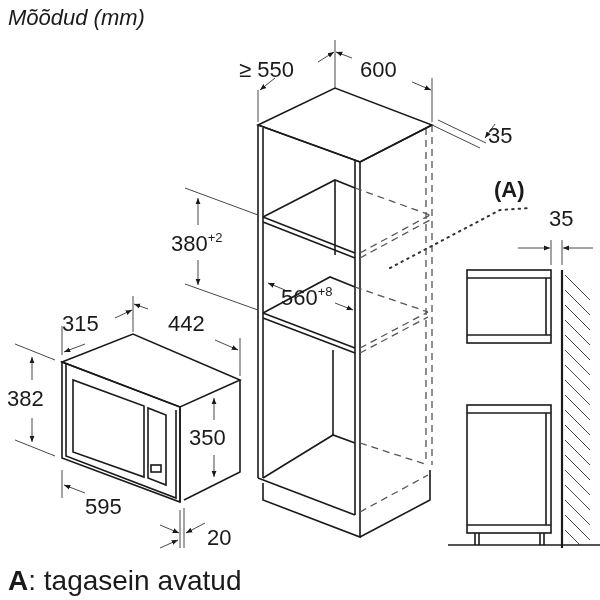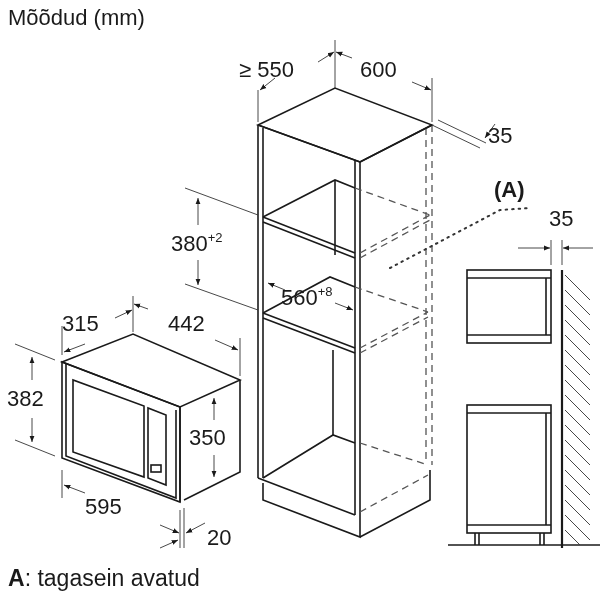--- a/index.html
+++ b/index.html
@@ -1,19 +1,19 @@
 <!DOCTYPE html>
 <html><head>
   <meta charset="utf-8">
   <style>
     html, body { margin: 0; padding: 0; background: #ffffff; }
     body { width: 600px; height: 600px; position: relative; overflow: hidden;
            font-family: "Liberation Sans", sans-serif; color: #1a1a1a; }
-    .title { position: absolute; left: 8px; top: 5px; font-size: 22px; }
-    .caption { position: absolute; left: 8px; top: 565px; font-size: 23px; }
+    .title { position: absolute; left: 8px; top: 5px; font-size: 22px; font-style: italic; }
+    .caption { position: absolute; left: 8px; top: 565px; font-size: 28px; }
     .caption b { font-weight: bold; }
     svg { position: absolute; left: 0; top: 0; }
     .dim { font-family: "Liberation Sans", sans-serif; font-size: 22px; fill: #1a1a1a; }
     .sup { font-size: 13px; }
     .ln { stroke: #1a1a1a; stroke-width: 1.6; fill: none; }
     .thin { stroke: #333; stroke-width: 0.9; fill: none; }
     .dash { stroke: #555; stroke-width: 1.3; fill: none; stroke-dasharray: 7 5; }
     .dot { stroke: #333; stroke-width: 2; fill: none; stroke-dasharray: 1.5 5; stroke-linecap: round; }
     .arr { fill: #1a1a1a; }
   </style>

